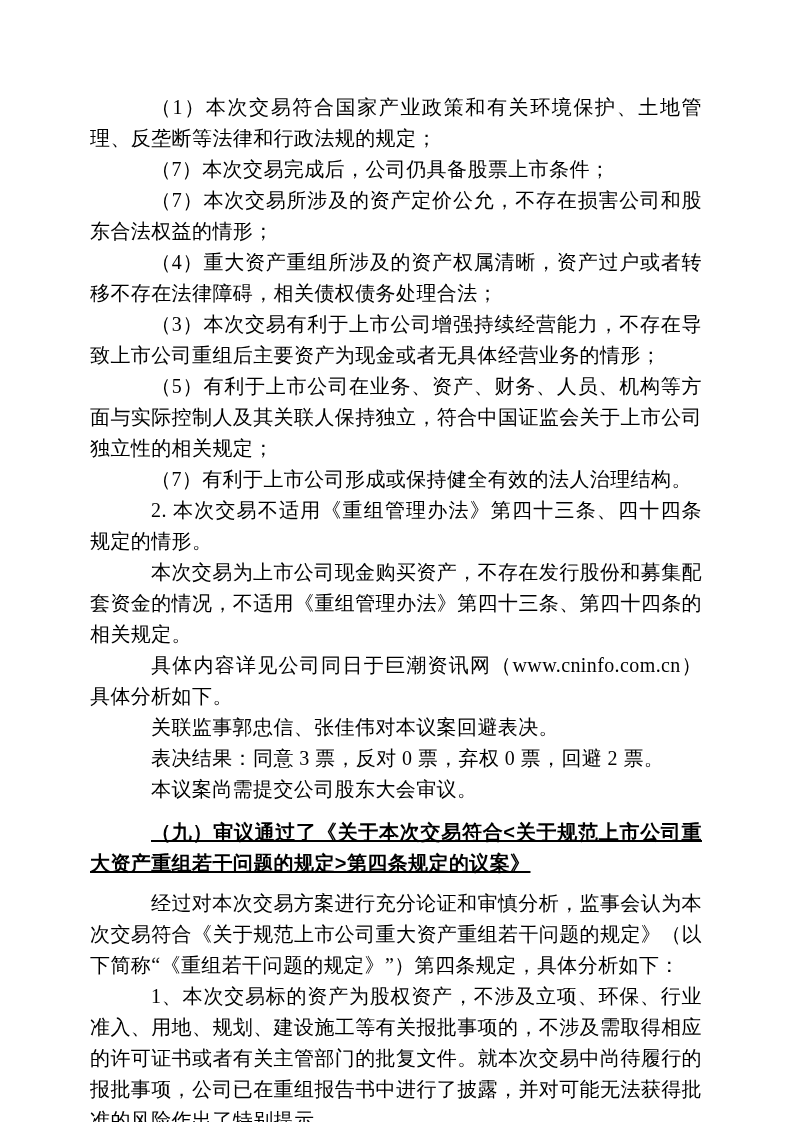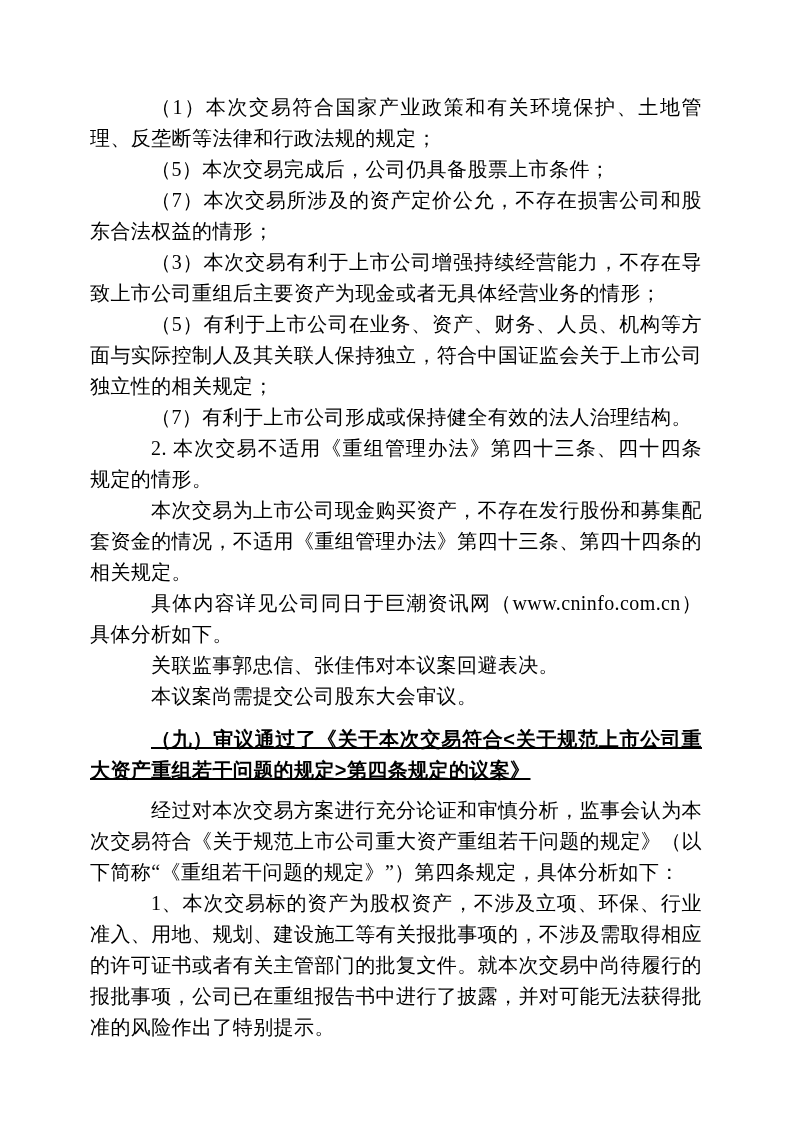--- a/index.html
+++ b/index.html
@@ -37,27 +37,29 @@
     margin-bottom: 9px;
     text-decoration: underline;
   }
 </style>
 </head>
 <body>
 
 <div class="page">
   <div class="content">
     <p class="body">（1）本次交易符合国家产业政策和有关环境保护、土地管理、反垄断等法律和行政法规的规定；</p>
-    <p class="body">（5）本次交易完成后，公司仍具备股票上市条件；</p>
+    <p class="body">（7）本次交易完成后，公司仍具备股票上市条件；</p>
     <p class="body">（7）本次交易所涉及的资产定价公允，不存在损害公司和股东合法权益的情形；</p>
+    <p class="body">（4）重大资产重组所涉及的资产权属清晰，资产过户或者转移不存在法律障碍，相关债权债务处理合法；</p>
     <p class="body">（3）本次交易有利于上市公司增强持续经营能力，不存在导致上市公司重组后主要资产为现金或者无具体经营业务的情形；</p>
     <p class="body">（5）有利于上市公司在业务、资产、财务、人员、机构等方面与实际控制人及其关联人保持独立，符合中国证监会关于上市公司独立性的相关规定；</p>
     <p class="body">（7）有利于上市公司形成或保持健全有效的法人治理结构。</p>
     <p class="body">2. 本次交易不适用《重组管理办法》第四十三条、四十四条规定的情形。</p>
     <p class="body">本次交易为上市公司现金购买资产，不存在发行股份和募集配套资金的情况，不适用《重组管理办法》第四十三条、第四十四条的相关规定。</p>
     <p class="body">具体内容详见公司同日于巨潮资讯网（www.cninfo.com.cn）具体分析如下。</p>
     <p class="body">关联监事郭忠信、张佳伟对本议案回避表决。</p>
+    <p class="body">表决结果：同意 3 票，反对 0 票，弃权 0 票，回避 2 票。</p>
     <p class="body">本议案尚需提交公司股东大会审议。</p>
     <p class="heading">（九）审议通过了《关于本次交易符合&lt;关于规范上市公司重大资产重组若干问题的规定&gt;第四条规定的议案》</p>
     <p class="body">经过对本次交易方案进行充分论证和审慎分析，监事会认为本次交易符合《关于规范上市公司重大资产重组若干问题的规定》（以下简称“《重组若干问题的规定》”）第四条规定，具体分析如下：</p>
     <p class="body">1、本次交易标的资产为股权资产，不涉及立项、环保、行业准入、用地、规划、建设施工等有关报批事项的，不涉及需取得相应的许可证书或者有关主管部门的批复文件。就本次交易中尚待履行的报批事项，公司已在重组报告书中进行了披露，并对可能无法获得批准的风险作出了特别提示。</p>
   </div>
 </div>
 
 </body></html>

